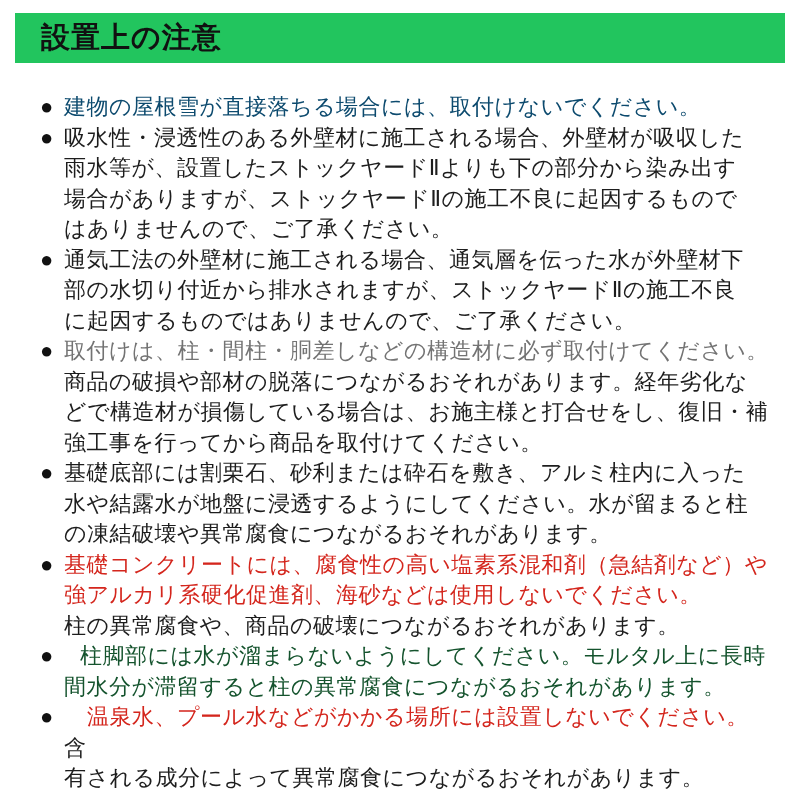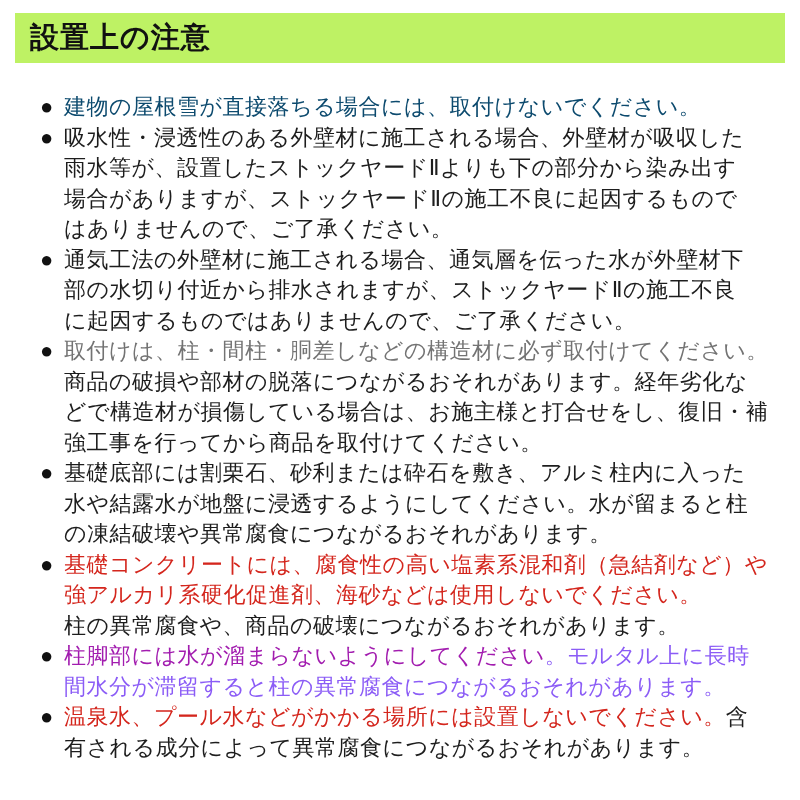--- a/index.html
+++ b/index.html
@@ -11,24 +11,24 @@
     position: relative;
     width: 800px;
     height: 800px;
     background: #ffffff;
     overflow: hidden;
     font-family: "Liberation Sans", "DejaVu Sans", sans-serif;
   }
   .section-header {
     margin: 13px 15px 0 15px;
     height: 50px;
-    background: #bef264;
+    background: #22c55e;
     display: flex;
     align-items: center;
-    padding-left: 15px;
+    padding-left: 26px;
     box-sizing: border-box;
   }
   .section-title {
     font-size: 29px;
     font-weight: 700;
     color: #111111;
     letter-spacing: 1px;
   }
   .notice-list {
     margin: 29px 30px 0 40px;
@@ -71,18 +71,18 @@
       <div class="notice-item"><span class="notice-bullet">●</span><span class="seg" style="color: #737373;">取付けは、柱・間柱・胴差しなどの構造材に必ず取付けてください。</span><span class="seg" style="color: rgb(29, 29, 29);">
 商品の破損や部材の脱落につながるおそれがあります。経年劣化な
 どで構造材が損傷している場合は、お施主様と打合せをし、復旧・補
 強工事を行ってから商品を取付けてください。</span></div>
       <div class="notice-item"><span class="notice-bullet">●</span><span class="seg" style="color: rgb(29, 29, 29); text-align: center;">基礎底部には割栗石、砂利または砕石を敷き、アルミ柱内に入った
 水や結露水が地盤に浸透するようにしてください。水が留まると柱
 の凍結破壊や異常腐食につながるおそれがあります。</span></div>
       <div class="notice-item"><span class="notice-bullet">●</span><span class="seg" style="color: rgb(212, 38, 29);">基礎コンクリートには、腐食性の高い塩素系混和剤（急結剤など）や
 強アルカリ系硬化促進剤、海砂などは使用しないでください。</span><span class="seg" style="color: rgb(29, 29, 29);">
 柱の異常腐食や、商品の破壊につながるおそれがあります。</span></div>
-      <div class="notice-item"><span class="notice-bullet">●</span><span class="seg" style="color: #a21caf;">柱脚部には水が溜まらないようにしてください</span><span class="seg" style="color: #8b5cf6;">。モルタル上に長時
+      <div class="notice-item"><span class="notice-bullet">●</span><span class="seg" style="color: #14532d; margin-left: 16px;">柱脚部には水が溜まらないようにしてください</span><span class="seg" style="color: #14532d;">。モルタル上に長時
 間水分が滞留すると柱の異常腐食につながるおそれがあります。</span></div>
-      <div class="notice-item"><span class="notice-bullet">●</span><span class="seg" style="color: rgb(212, 38, 29);">温泉水、プール水などがかかる場所には設置しないでください。</span><span class="seg" style="color: rgb(29, 29, 29);">含
+      <div class="notice-item"><span class="notice-bullet">●</span><span class="seg" style="color: rgb(212, 38, 29); margin-left: 23px;">温泉水、プール水などがかかる場所には設置しないでください。</span><span class="seg" style="color: rgb(29, 29, 29);">含
 有される成分によって異常腐食につながるおそれがあります。</span></div>
     </div>
 </div>
 
 </body></html>

